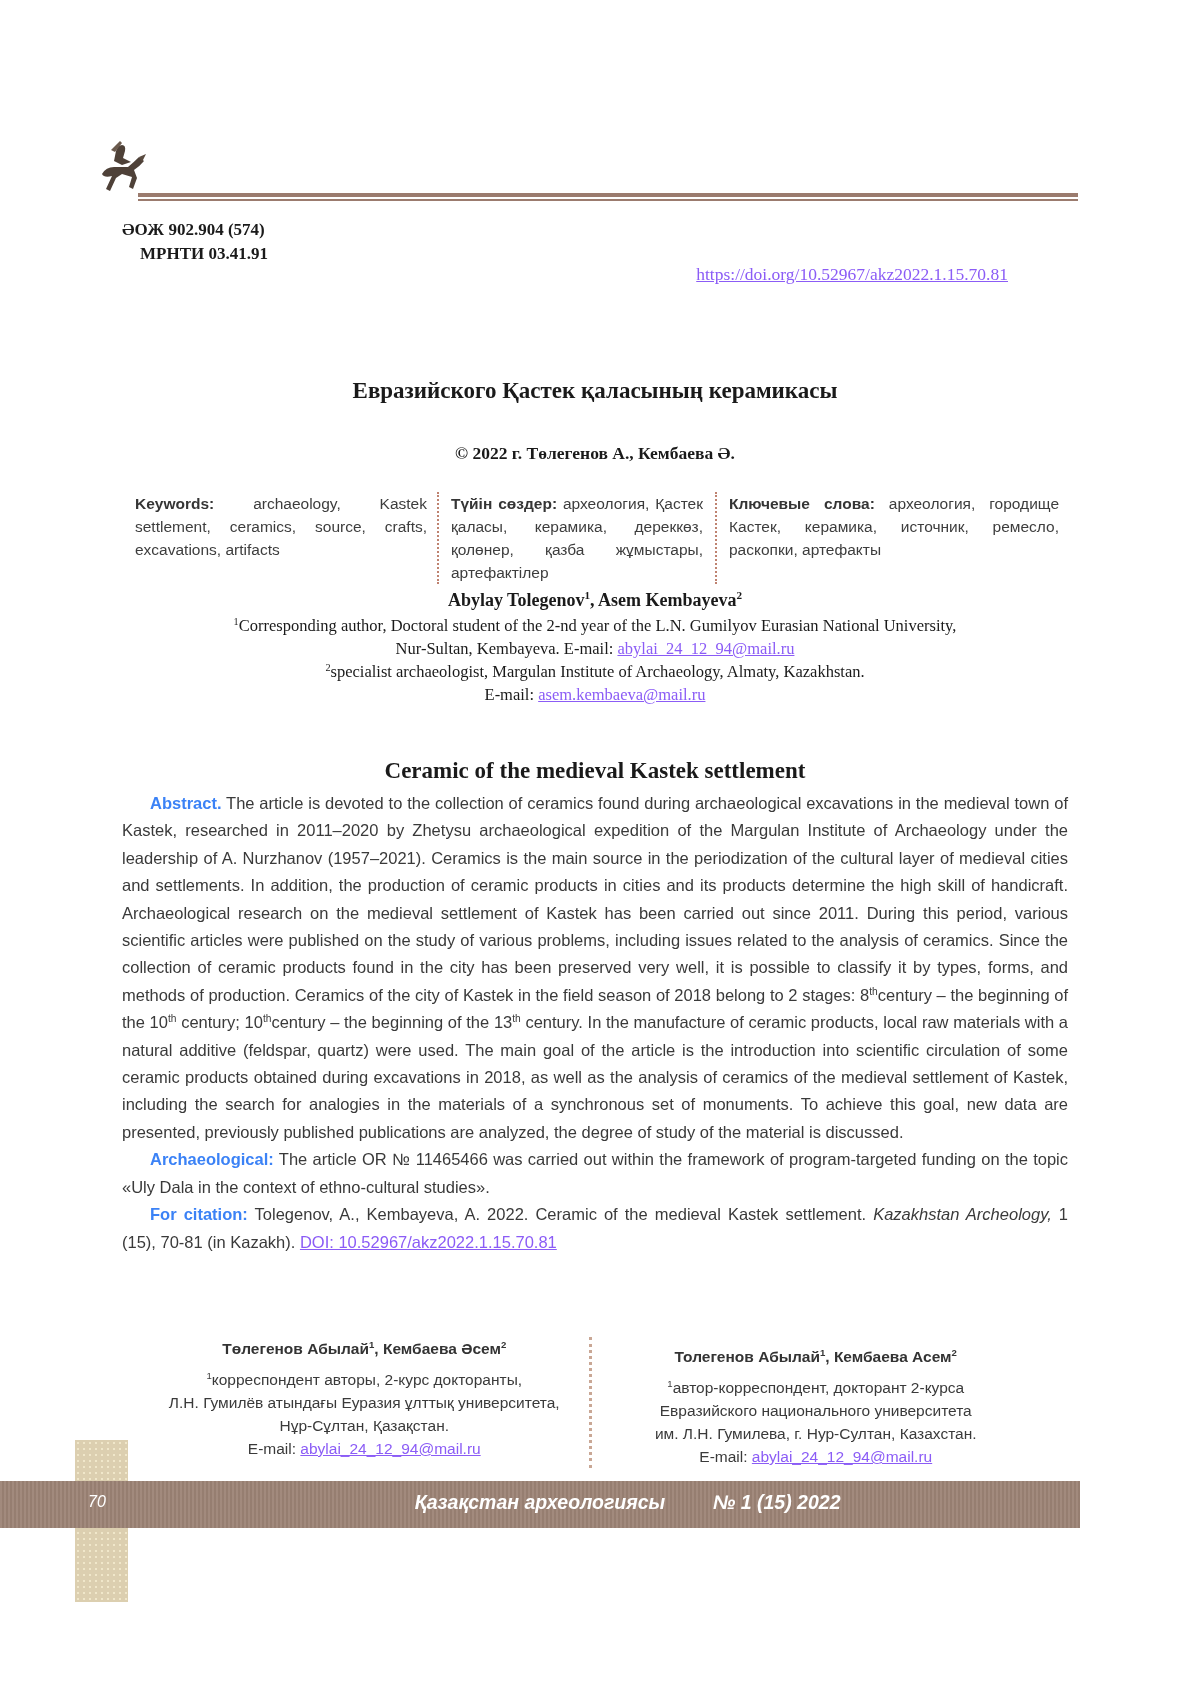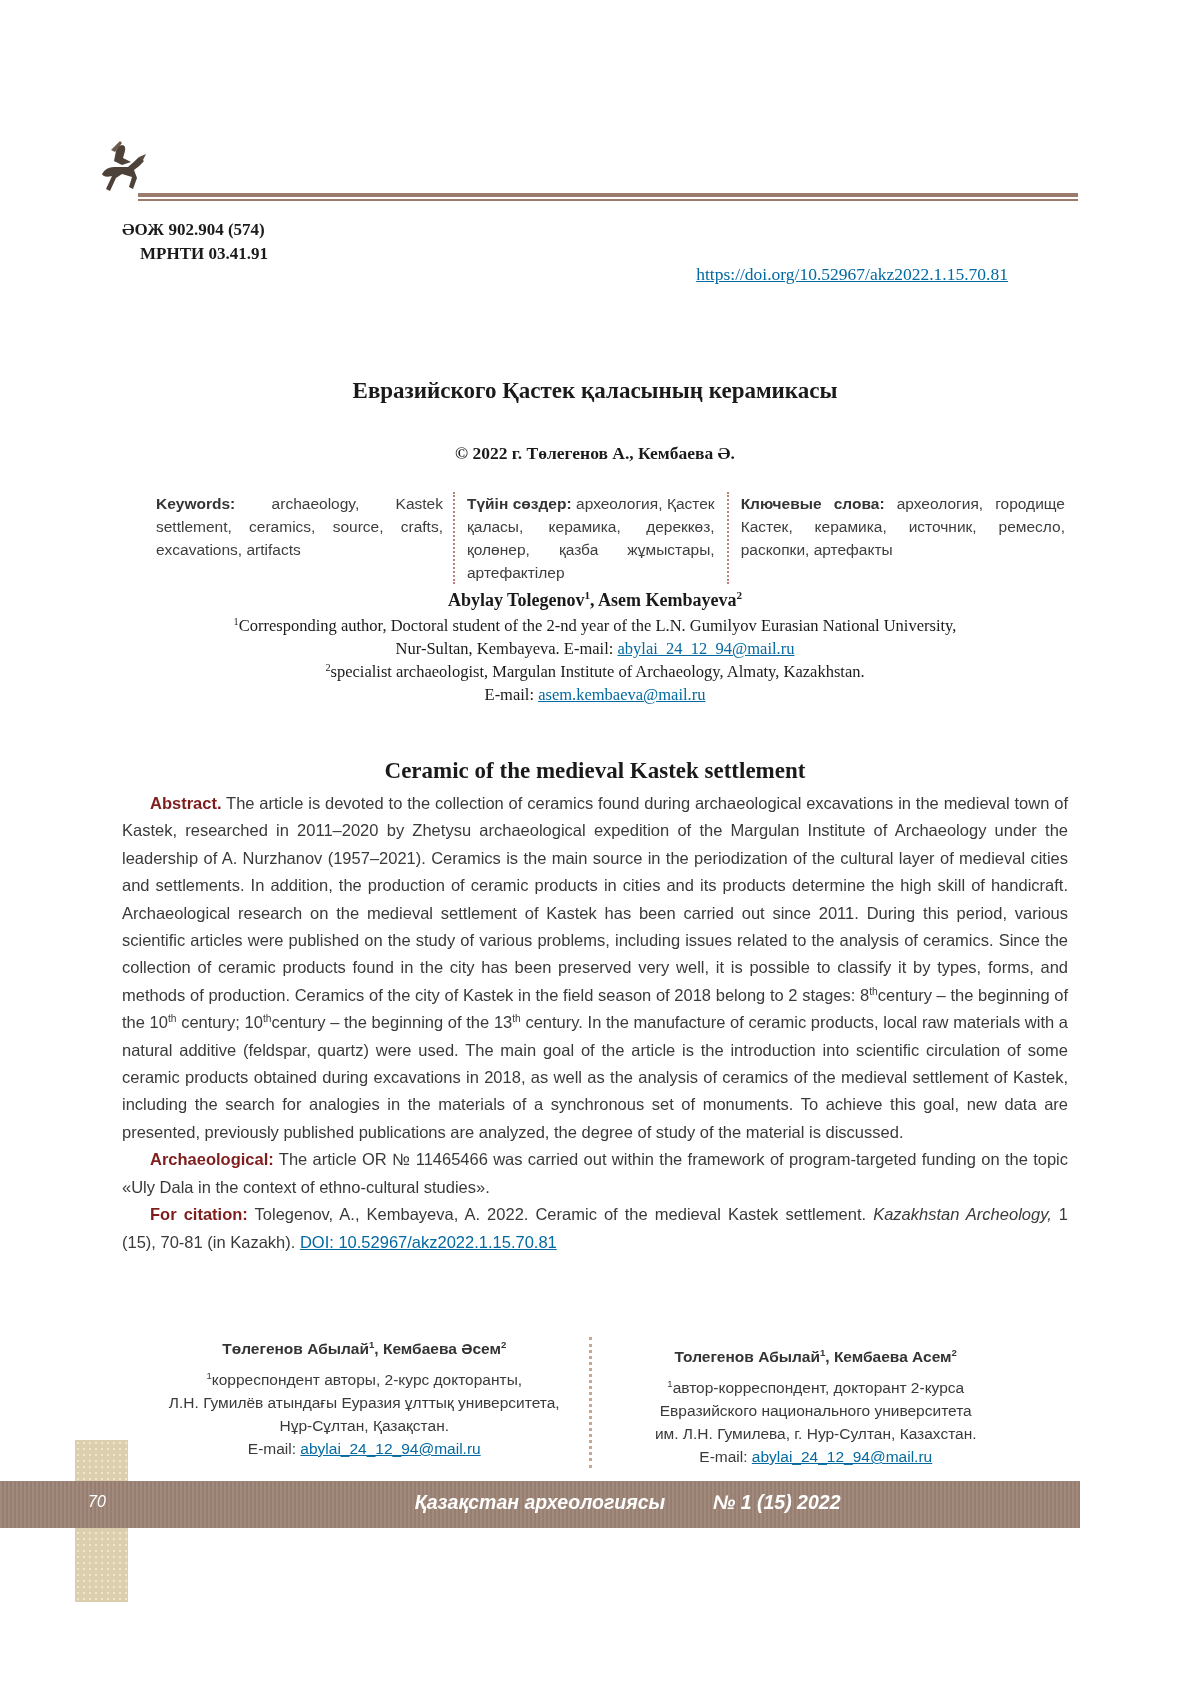--- a/index.html
+++ b/index.html
@@ -11,52 +11,52 @@
   
   .logo{position:absolute;left:92px;top:134px;width:58px;height:66px;}
   .double-rule{position:absolute;left:138px;top:193px;width:940px;}
   .double-rule .rt{height:4px;background:#9b7b6e;}
   .double-rule .rg{height:2px;background:#ffffff;}
   .double-rule .rb{height:2px;background:#9b7b6e;}
   .udc{position:absolute;left:122px;top:220px;font-weight:bold;font-size:17px;}
   .mrnti{position:absolute;left:140px;top:244px;font-weight:bold;font-size:17px;}
   .doi-row{position:absolute;left:122px;top:264px;width:946px;text-align:right;padding-right:0;}
   .doi-row a{margin-right:60px;}
-  a.link{color:#0369a1;text-decoration:underline;cursor:pointer;}
+  a.link{color:#8b5cf6;text-decoration:underline;cursor:pointer;}
 
   
   .title{position:absolute;left:122px;top:378px;width:946px;margin:0;text-align:center;
          font-size:23px;font-weight:bold;}
   .copyright{position:absolute;left:122px;top:443px;width:946px;text-align:center;
          font-size:17.5px;font-weight:bold;}
 
   
   .keywords{position:absolute;left:135px;top:492px;width:930px;display:flex;
             font-size:15.5px;line-height:23px;color:#3d3d3d;}
   .kw-col{text-align:justify;}
-  .kw-col.c1{width:292px;padding-right:10px;margin-left:21px;}
+  .kw-col.c1{width:292px;padding-right:10px;}
   .kw-col.c2{width:252px;padding:0 12px;border-left:2px dotted #bf8270;}
   .kw-col.c3{width:330px;padding-left:12px;border-left:2px dotted #bf8270;}
   .kw-col b{color:#353535;}
 
   
   .authors-en{position:absolute;left:122px;top:590px;width:946px;text-align:center;}
   .authors-en .names{font-size:18px;font-weight:bold;margin-bottom:3px;}
   .authors-en .aff{font-size:16.5px;line-height:23px;}
   sup{font-size:0.62em;line-height:0;}
 
   .en-title{position:absolute;left:122px;top:758px;width:946px;margin:0;text-align:center;
             font-size:23px;font-weight:bold;}
 
   
   .body-text{position:absolute;left:122px;top:790px;width:946px;
              font-family:"Liberation Sans","DejaVu Sans",sans-serif;
              font-size:16.5px;line-height:27.4px;color:#3a3a3a;text-align:justify;}
   .body-text p{margin:0;text-indent:28px;}
-  .body-text b{color:#7f1d1d;}
+  .body-text b{color:#3b82f6;}
 
   
   .bottom-cols{position:absolute;left:140px;top:1337px;width:900px;display:flex;
                font-family:"Liberation Sans","DejaVu Sans",sans-serif;
                font-size:15.5px;line-height:23px;color:#3a3a3a;}
   .b-col{width:450px;text-align:center;}
   .b-col.right{border-left:3px dotted #c9a795;padding-top:8px;}
   .b-col .bname{font-weight:bold;margin-bottom:8px;color:#333333;}
 
   

